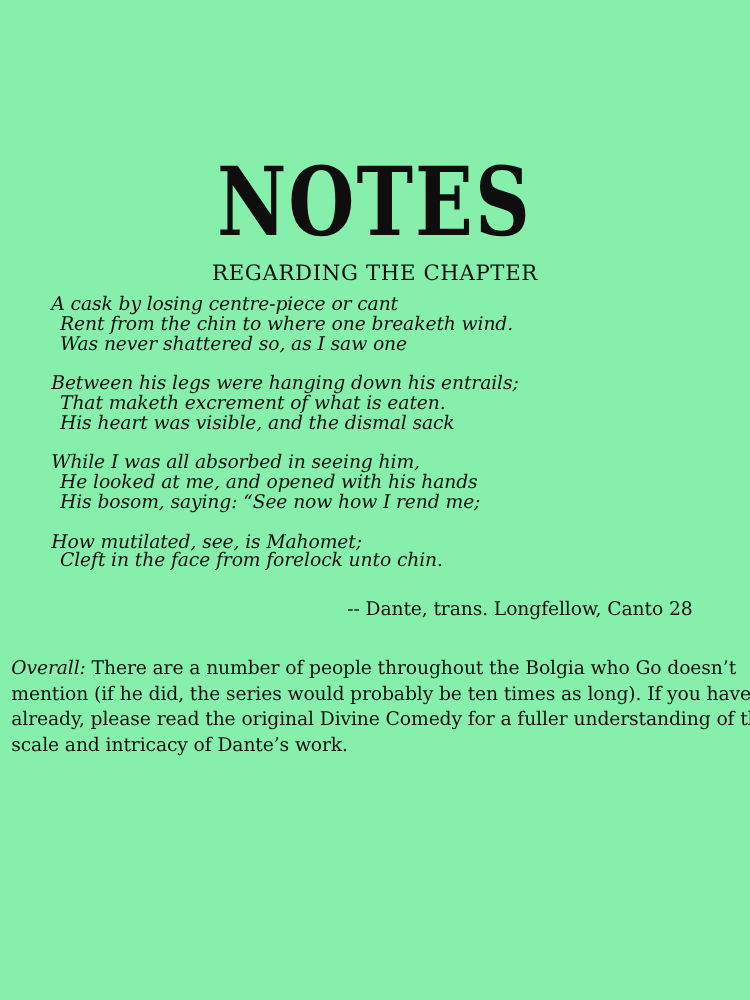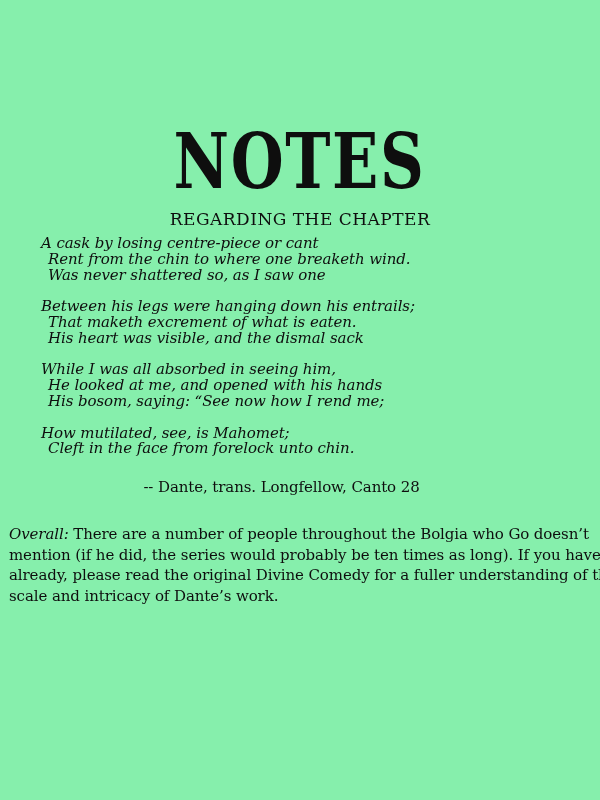--- a/index.html
+++ b/index.html
@@ -21,21 +21,21 @@
     font-size:17px;line-height:20px;letter-spacing:.5px;
   }
   .text-col{padding:0 9px;font-size:15px;line-height:20.5px;letter-spacing:-.1px}
   .line{display:block;white-space:nowrap}
   .intro{margin:19px 0 0 0}
   .lead{font-style:italic}
   .poem{margin:7px 0 0 0;font-style:italic;line-height:15.8px}
   .stanza{padding-left:32px;margin:0}
   .stanza + .stanza{margin-top:15.8px}
   .stanza .cont{padding-left:7px}
-  .attribution{margin:20px 0 0 0;text-align:center;padding-right:37px;line-height:20.5px;font-style:normal}
+  .attribution{margin:20px 0 0 0;text-align:right;padding-right:37px;line-height:20.5px;font-style:normal}
   .overall{margin:26.5px 0 0 0}
 </style>
 </head>
 <body>
 
 <div class="page">
 
   <div class="title-wrap">
     <span class="title-text">NOTES</span>
   </div>

